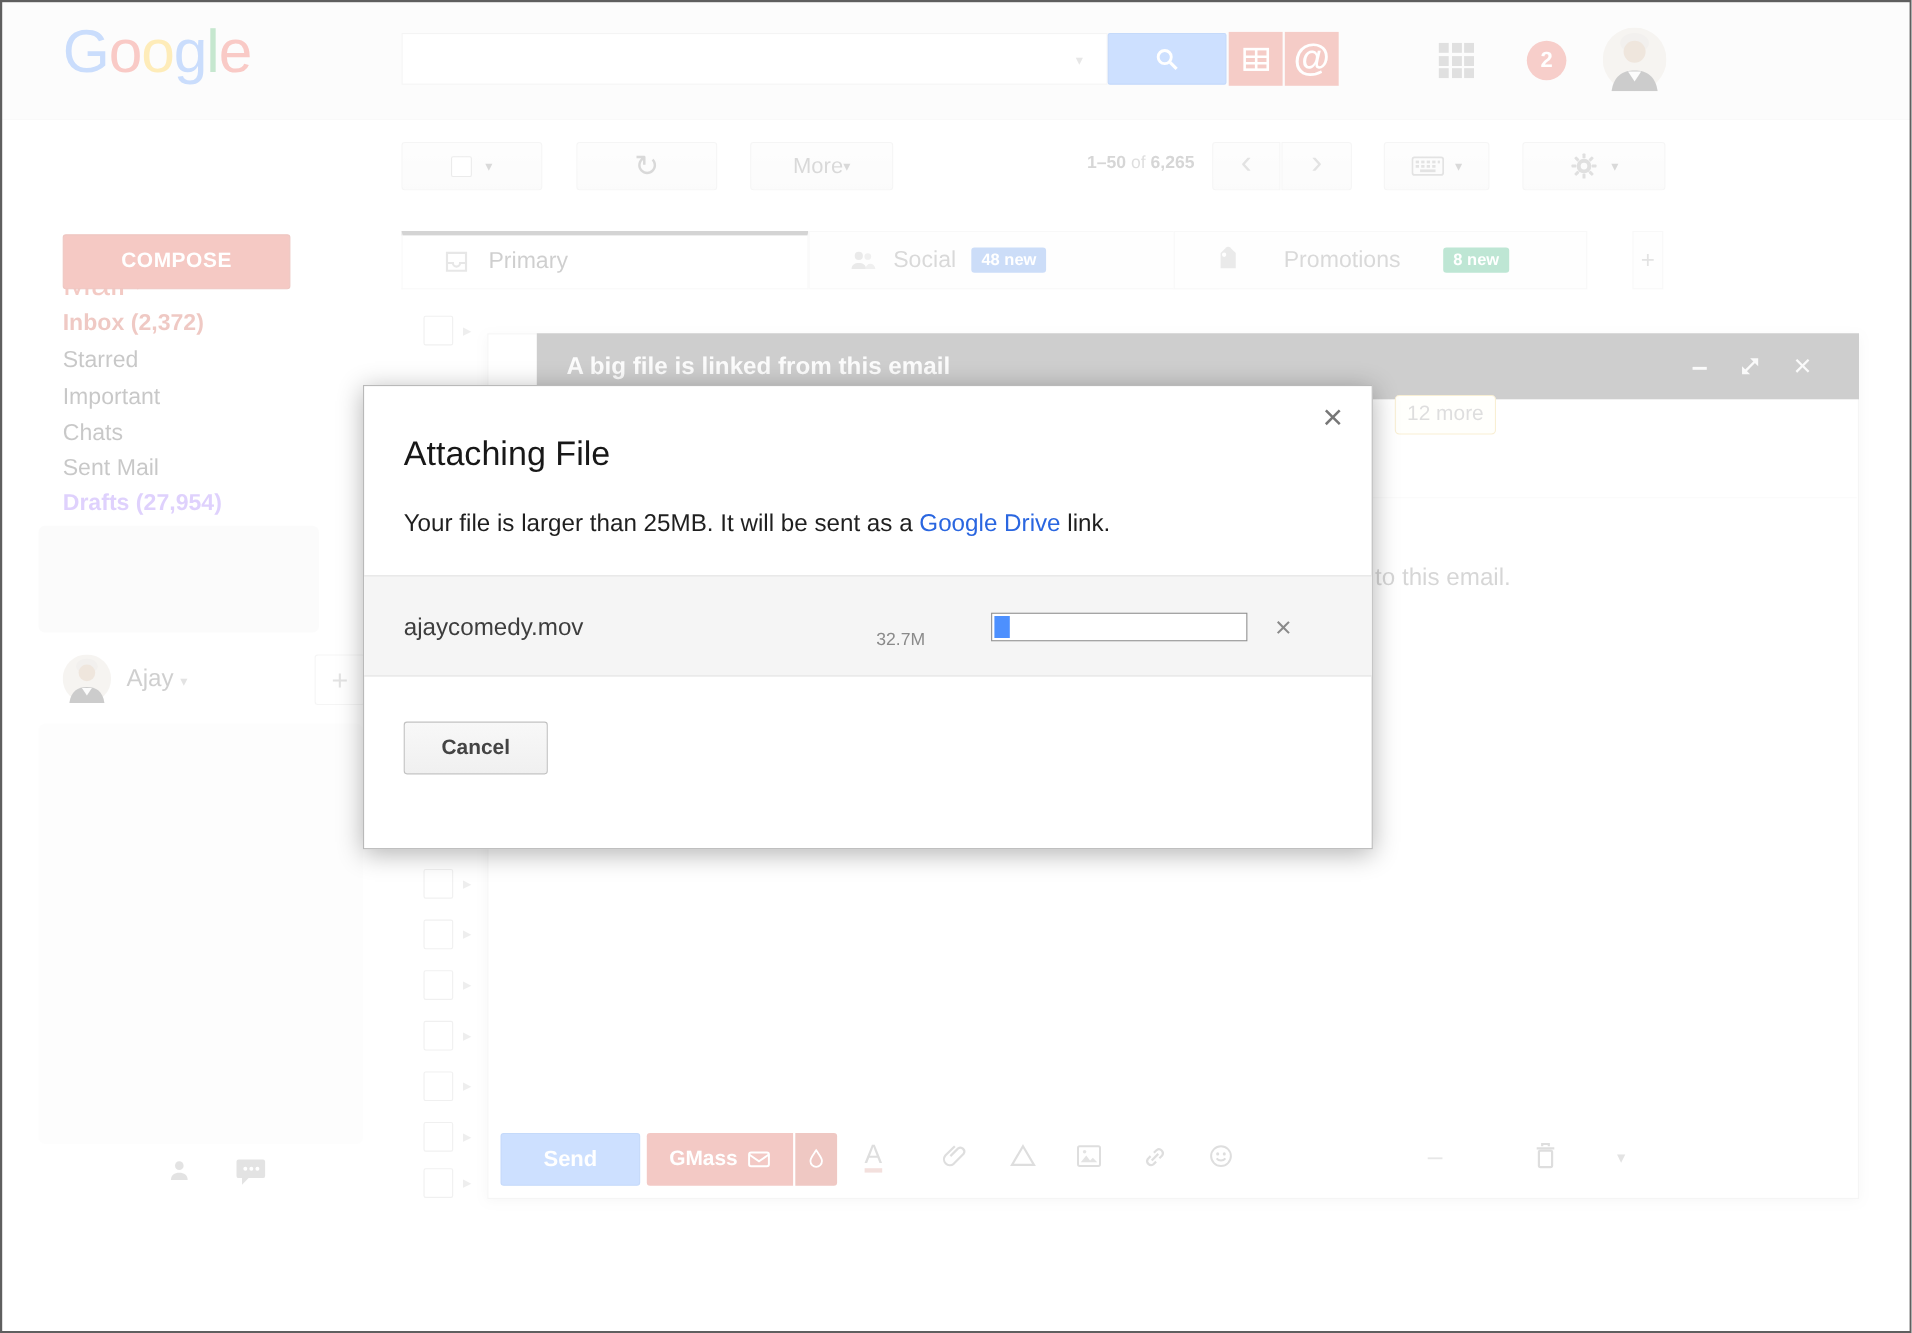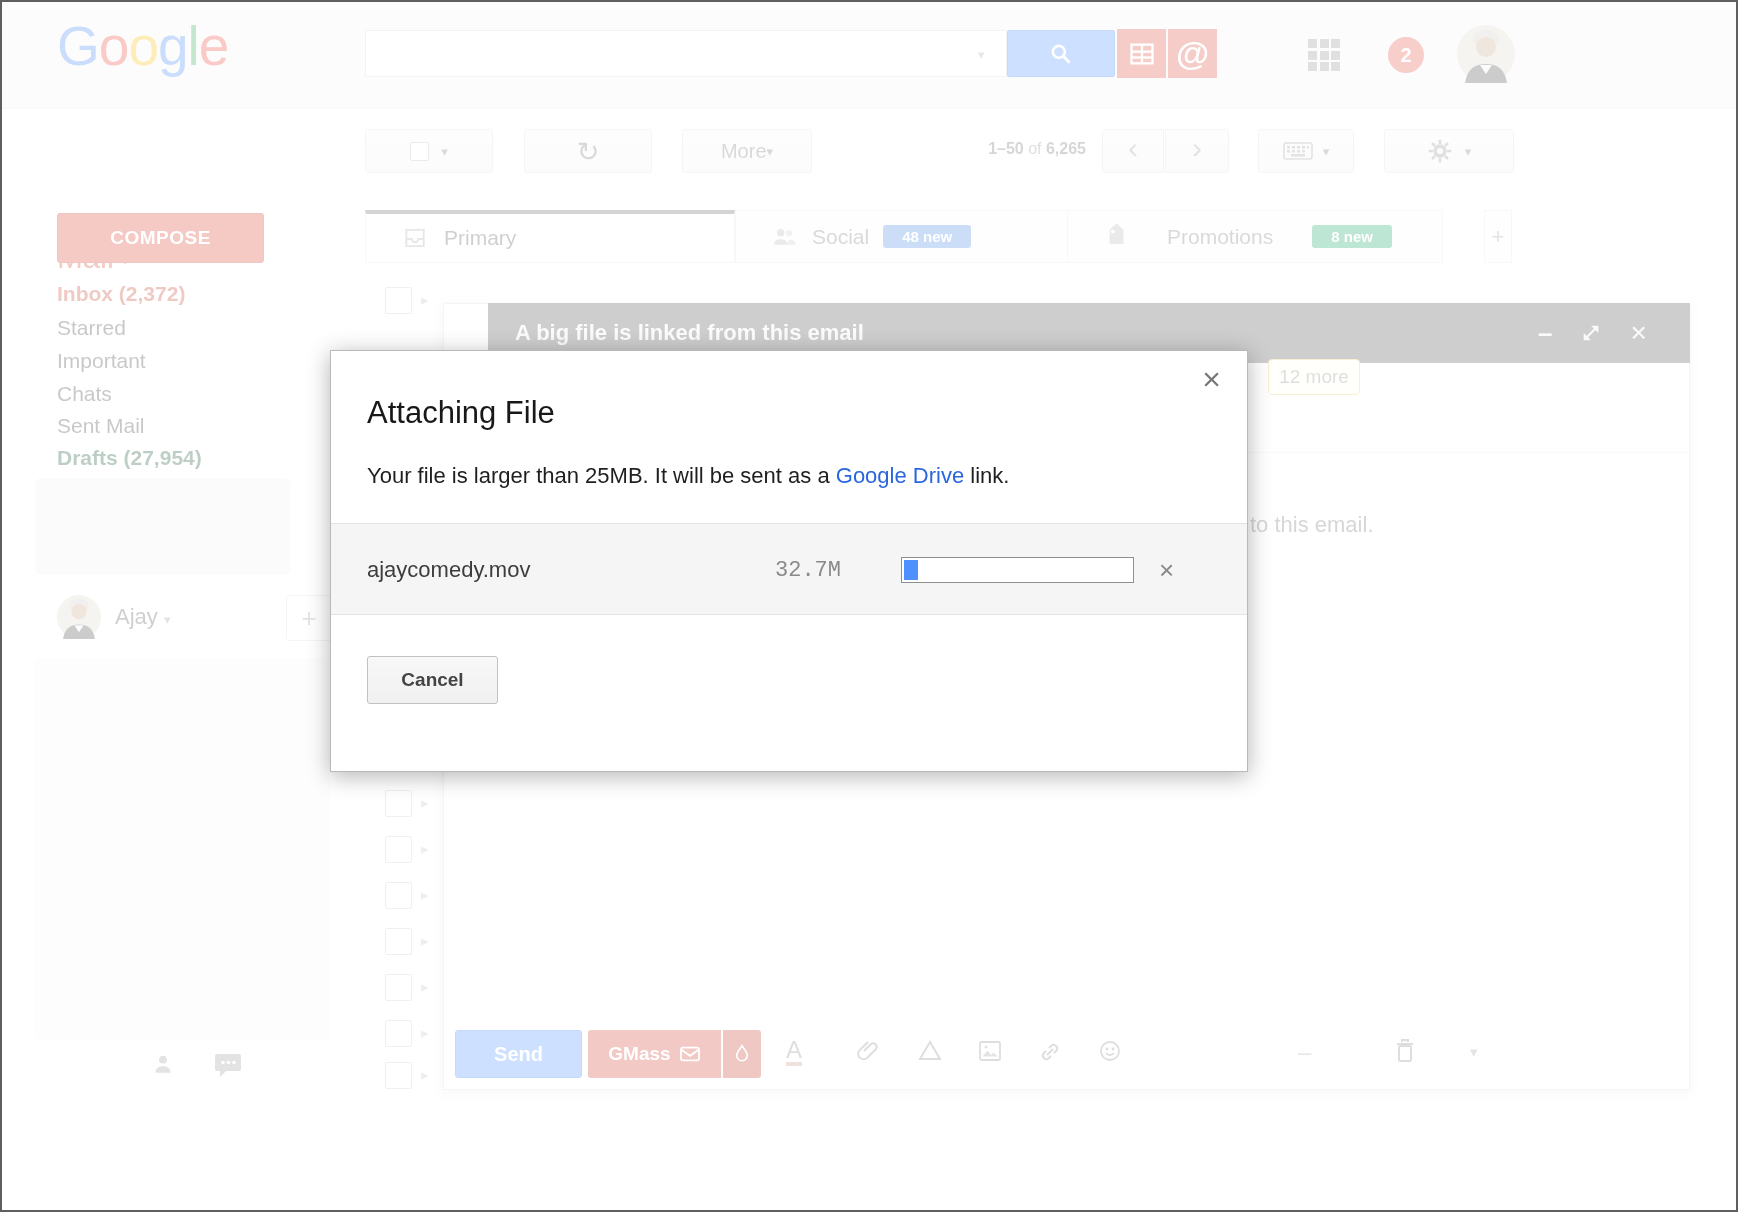--- a/index.html
+++ b/index.html
@@ -26,28 +26,28 @@
   .maillbl{position:absolute;left:57px;top:131px;color:#d3402e;font-size:31px;}
   .mailcaret{font-size:14px;vertical-align:middle;margin-left:8px;}
   .tbtn{position:absolute;top:20px;height:44px;border:1px solid #dcdcdc;border-radius:3px;background:linear-gradient(#f8f8f8,#f1f1f1);box-sizing:border-box;display:flex;align-items:center;justify-content:center;color:#777;cursor:pointer;}
   .pagetxt{position:absolute;left:900px;top:31px;width:186px;text-align:right;font-size:16px;color:#8a8a8a;}
   .pagetxt b{color:#6b6b6b;}
   .chev{font-size:30px;color:#9a9a9a;line-height:1;padding-bottom:6px;}
   
   .compose{position:absolute;left:57px;top:213px;width:205px;height:48px;background:#d93f2e;border:1px solid #c33524;border-radius:3px;color:#fff;font-weight:bold;font-size:19px;letter-spacing:.5px;display:flex;align-items:center;justify-content:center;cursor:pointer;}
   .sbitem{position:absolute;left:57px;font-size:21px;color:#3c3c3c;cursor:pointer;white-space:nowrap;}
   .sb-red{color:#c73e2c;font-weight:bold;}
-  .sb-bold{font-weight:bold;color:#14532d;}
+  .sb-bold{font-weight:bold;color:#8b5cf6;}
   .blob{position:absolute;background:#f0f0f0;border-radius:6px;}
   .acctname{position:absolute;left:115px;top:604px;font-size:22px;color:#555;}
   .addbtn{position:absolute;left:286px;top:595px;width:44px;height:44px;border:1px solid #dadada;border-radius:3px;color:#999;font-size:26px;display:flex;align-items:center;justify-content:center;background:#fdfdfd;cursor:pointer;}
   
   .tab{position:absolute;top:210px;height:53px;box-sizing:border-box;border:1px solid #e6e6e6;background:#fbfbfb;display:flex;align-items:center;gap:14px;padding-left:34px;font-size:21px;color:#777;cursor:pointer;}
   .tabsel{background:#fff;border-top:4px solid #676767;color:#555;}
-  .tbadge{font-size:15px;font-weight:bold;color:#fff;border-radius:3px;padding:3px 19px;}
+  .tbadge{font-size:15px;font-weight:bold;color:#fff;border-radius:3px;padding:3px 9px;}
   .tabplus{position:absolute;left:1484px;top:210px;width:28px;height:53px;border:1px solid #e6e6e6;box-sizing:border-box;background:#fbfbfb;color:#9a9a9a;font-size:22px;display:flex;align-items:center;justify-content:center;cursor:pointer;}
   
   .cbx{position:absolute;width:27px;height:27px;border:1px solid #c9c9c9;border-radius:2px;background:#fff;box-sizing:border-box;cursor:pointer;}
   .rowmark{position:absolute;font-size:15px;color:#c0c0c0;}
   
   .cwin{position:absolute;left:443px;top:303px;width:1247px;height:787px;background:#fff;border:1px solid #dadada;box-shadow:0 2px 10px rgba(0,0,0,0.12);box-sizing:border-box;}
   .ctitle{position:absolute;left:488px;top:303px;width:1202px;height:60px;background:#4f4f4f;color:#f4f4f4;font-size:22px;font-weight:bold;display:flex;align-items:center;padding-left:27px;box-sizing:border-box;}
   .cticons{position:absolute;top:303px;height:60px;display:flex;align-items:center;gap:28px;left:1538px;color:#eee;}
   .chip12{position:absolute;left:1268px;top:359px;width:90px;height:34px;border:1px solid #e6c463;border-radius:4px;background:#fffdf5;color:#8a8a8a;font-size:19px;display:flex;align-items:center;justify-content:center;cursor:pointer;}
   .frag{position:absolute;left:1250px;top:512px;font-size:22px;color:#6e6e6e;}
@@ -59,21 +59,21 @@
   .fmtA{position:absolute;left:786px;top:1036px;font-size:24px;color:#8a8a8a;cursor:pointer;}
   .fmtA i{display:block;height:4px;background:#d58f87;margin-top:-2px;}
   
   .dlg{position:absolute;left:330px;top:350px;width:916px;height:420px;background:#fff;border:1px solid #b9b9b9;box-shadow:0 4px 22px rgba(0,0,0,0.3);z-index:5;}
   .dlgclose{position:absolute;right:26px;top:12px;font-size:32px;color:#777;cursor:pointer;line-height:1;}
   .dlgtitle{position:absolute;left:36px;top:44px;font-size:31px;color:#181818;}
   .dlgmsg{position:absolute;left:36px;top:112px;font-size:22px;color:#1f1f1f;}
   .dlglink{color:#2a66e0;cursor:pointer;}
   .fileband{position:absolute;left:0;top:172px;width:100%;height:92px;background:#f5f5f5;border-top:1px solid #e3e3e3;border-bottom:1px solid #e3e3e3;box-sizing:border-box;}
   .fname{position:absolute;left:36px;top:0;height:92px;display:flex;align-items:center;font-size:22px;color:#3d3d3d;}
-  .fsize{position:absolute;left:390px;top:0;width:120px;height:92px;display:flex;align-items:center;justify-content:flex-end;font-size:22px;color:#8a8a8a;font-family:Liberation Mono, monospace;}
+  .fsize{position:absolute;left:390px;top:12px;width:120px;height:92px;display:flex;align-items:center;justify-content:flex-end;font-size:16px;color:#8a8a8a;}
   .pbar{position:absolute;left:570px;top:33px;width:233px;height:26px;border:1px solid #8f8f8f;background:#fff;box-sizing:border-box;padding:2px;}
   .pfill{height:100%;background:#4d90fe;}
   .fremove{position:absolute;left:828px;top:0;height:92px;display:flex;align-items:center;font-size:26px;color:#8a8a8a;cursor:pointer;}
   .cancelbtn{position:absolute;left:36px;top:305px;width:131px;height:48px;border:1px solid #c1c1c1;border-radius:3px;background:linear-gradient(#f8f8f8,#f0f0f0);box-sizing:border-box;font-size:19px;font-weight:bold;color:#444;display:flex;align-items:center;justify-content:center;cursor:pointer;}
   svg{display:block;}
 </style>
 </head>
 <body>
 
 <div class="stage">

